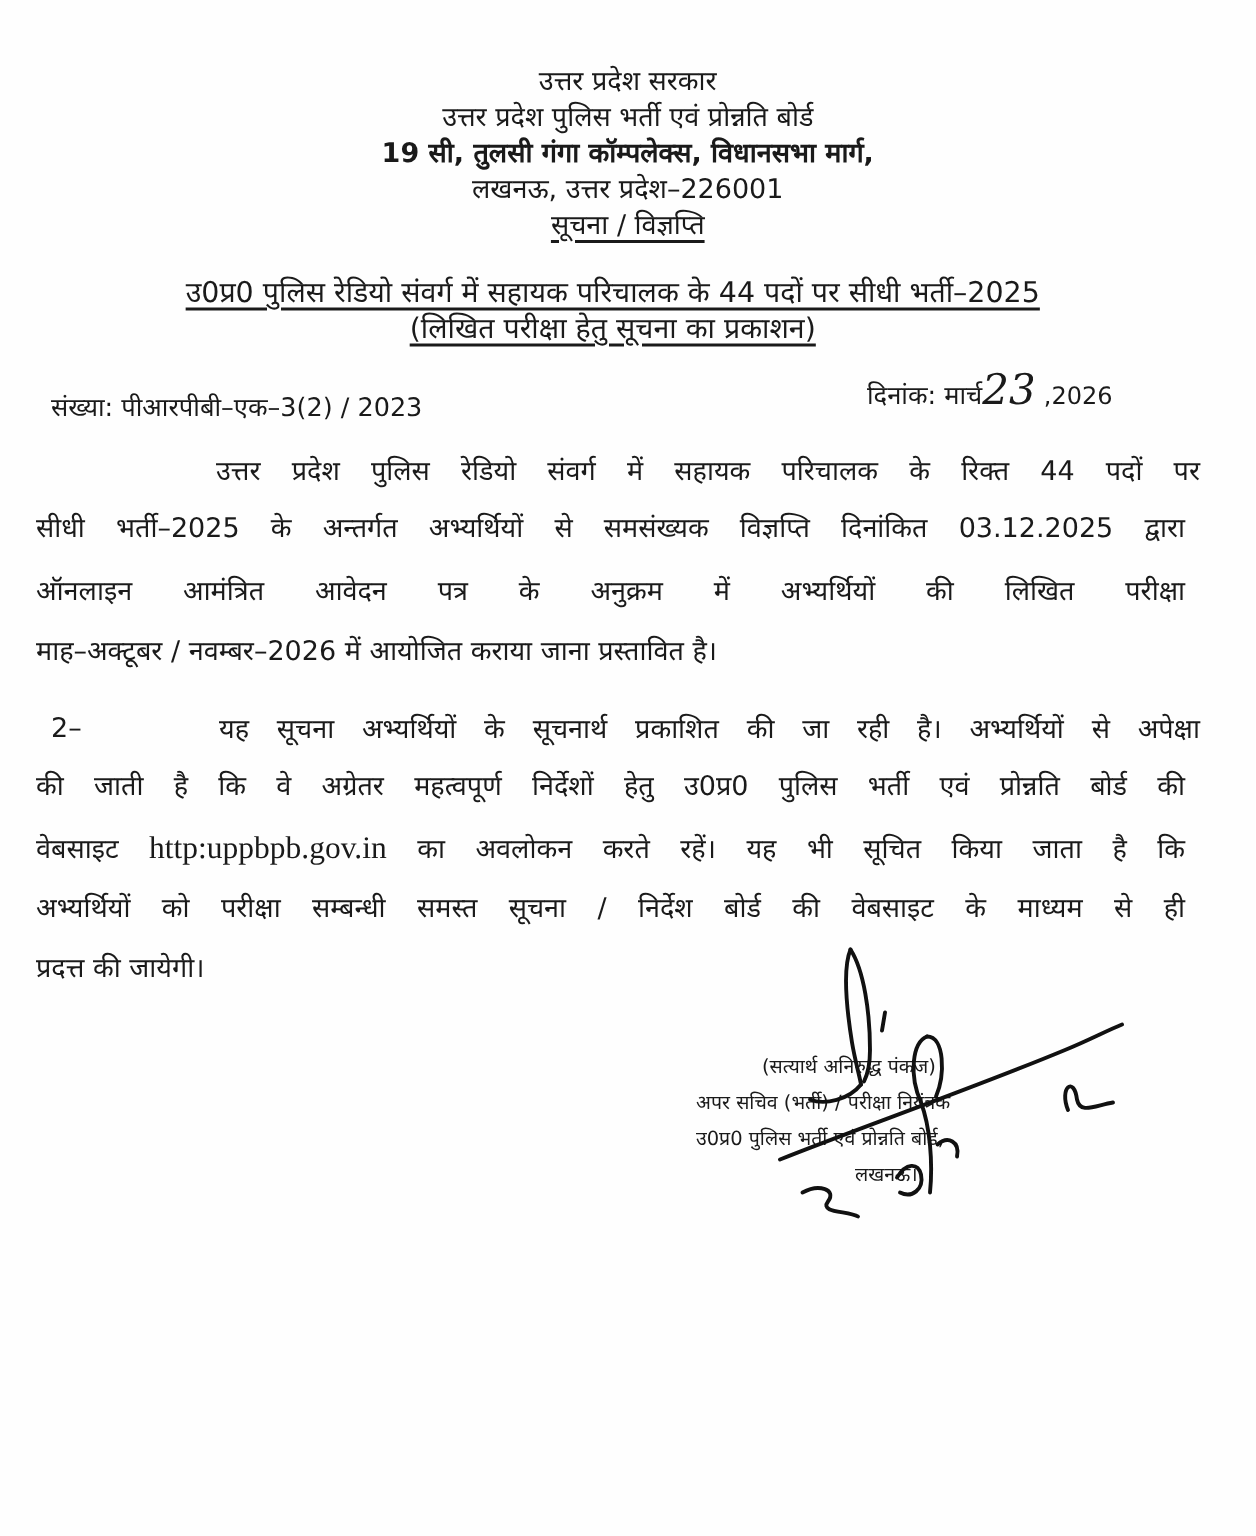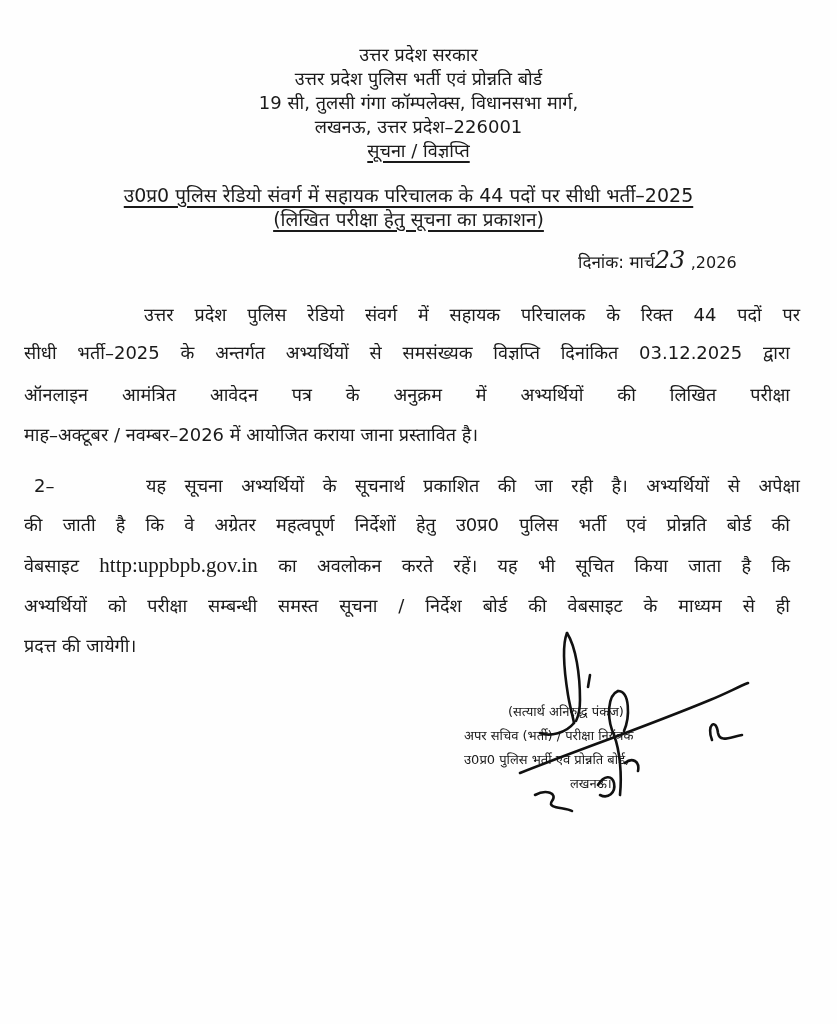--- a/index.html
+++ b/index.html
@@ -49,21 +49,21 @@
     }
     .body-line.last {
       text-align-last: left;
     }
     .url {
       font-family: Liberation Serif, serif;
       font-size: 21px;
     }
     .hand {
       font-family: "DejaVu Serif", serif;
-      font-size: 24px;
+      font-size: 28px;
       font-style: italic;
     }
     .sig-block {
       position: absolute;
       left: 460px;
       top: 700px;
       width: 330px;
     }
     .sig-line {
       position: relative;
@@ -80,33 +80,37 @@
       pointer-events: none;
     }
   </style>
 </head>
 <body>
 
 <div class="page">
 
   <div class="line center" style="top:43px;">उत्तर प्रदेश सरकार</div>
   <div class="line center" style="top:67px;">उत्तर प्रदेश पुलिस भर्ती एवं प्रोन्नति बोर्ड</div>
-  <div class="line center" style="top:91px;">19 सी, तुलसी गंगा कॉम्पलेक्स, विधानसभा मार्ग,</div>
+  <div class="line center" style="top:91px;font-weight:bold;">19 सी, तुलसी गंगा कॉम्पलेक्स, विधानसभा मार्ग,</div>
   <div class="line center" style="top:115px;">लखनऊ, उत्तर प्रदेश–226001</div>
   <div class="line center" style="top:139px;">
     <span class="u">सूचना / विज्ञप्ति</span>
   </div>
 
   <div class="line center title" style="top:183px; left:-20px;">
     <span class="u">उ0प्र0 पुलिस रेडियो संवर्ग में सहायक परिचालक के 44 पदों पर सीधी भर्ती–2025</span>
   </div>
   <div class="line center title" style="top:207px; left:-20px;">
     <span class="u">(लिखित परीक्षा हेतु सूचना का प्रकाशन)</span>
   </div>
 
+  <div class="line" style="top:260px; left:34px; font-size:17px;">
+    <span>संख्या:</span>
+    <span>पीआरपीबी–एक–3(2) / 2023</span>
+  </div>
   <div class="line" style="top:248px; left:578px; font-size:17px;">
     <span>दिनांक: मार्च</span><span class="hand">23</span>
     <span style="font-size:16px;">,2026</span>
   </div>
 
   <div class="line body-line" style="top:303px; left:144px; width:656px;">उत्तर प्रदेश पुलिस रेडियो संवर्ग में सहायक परिचालक के रिक्त 44 पदों पर</div>
   <div class="line body-line" style="top:341px;">सीधी भर्ती–2025 के अन्तर्गत अभ्यर्थियों से समसंख्यक विज्ञप्ति दिनांकित 03.12.2025 द्वारा</div>
   <div class="line body-line" style="top:383px;">ऑनलाइन आमंत्रित आवेदन पत्र के अनुक्रम में अभ्यर्थियों की लिखित परीक्षा</div>
   <div class="line body-line last" style="top:423px;">माह–अक्टूबर / नवम्बर–2026 में आयोजित कराया जाना प्रस्तावित है।</div>
 

